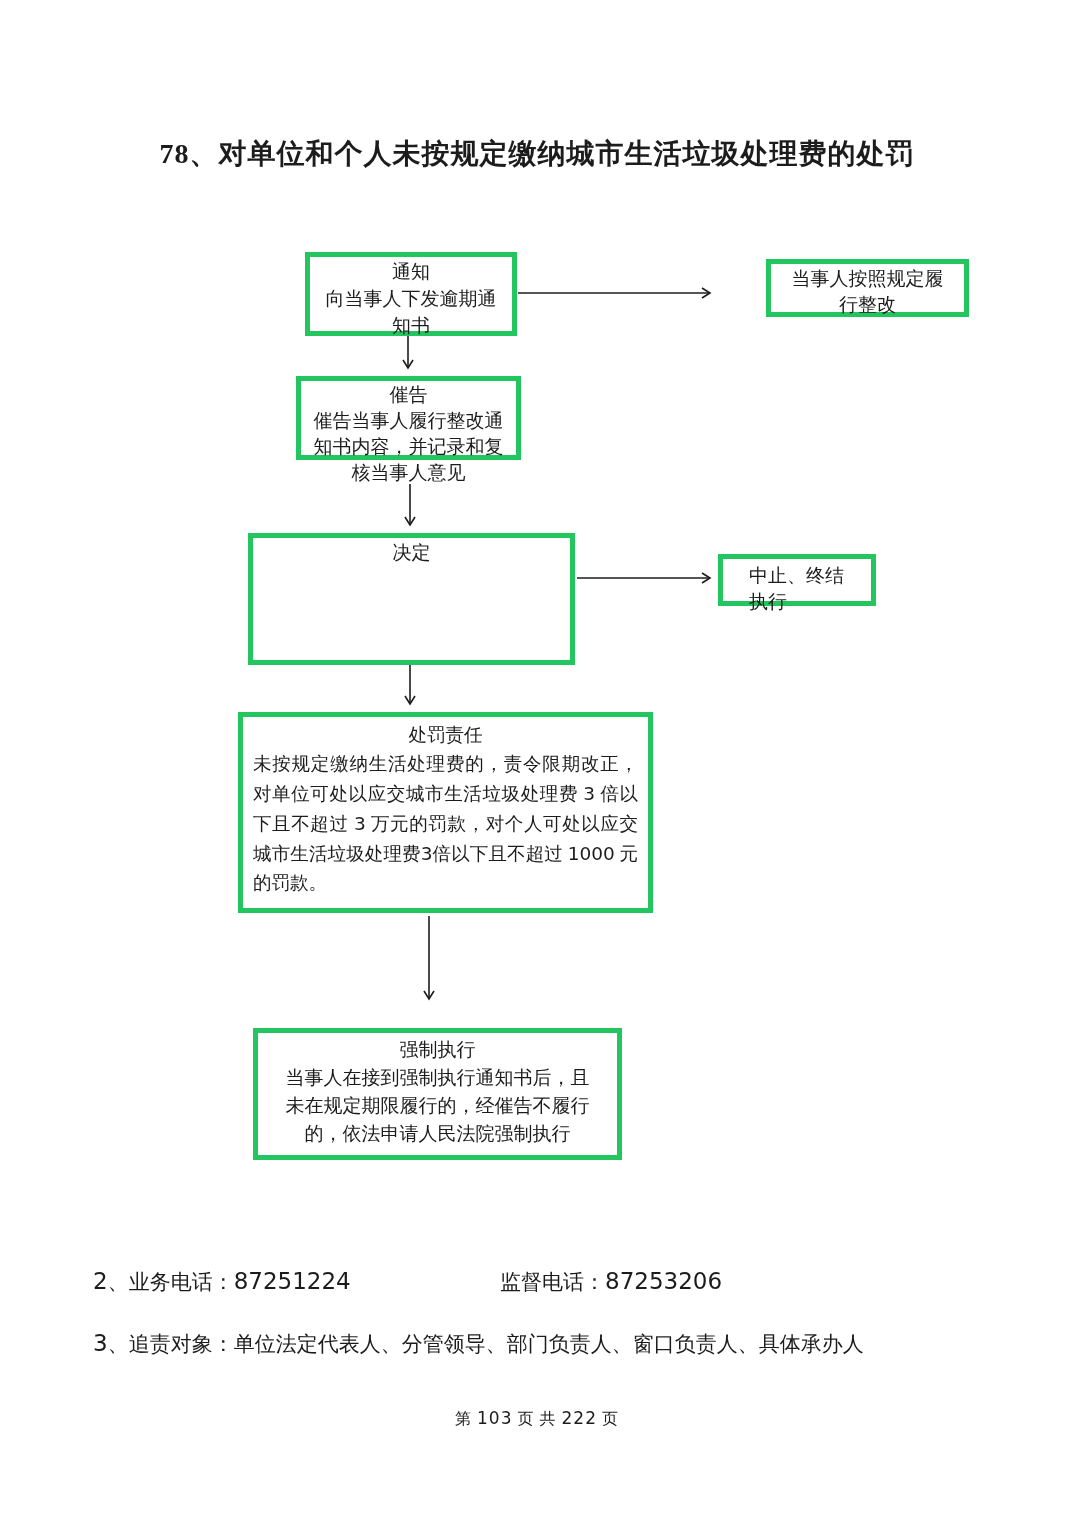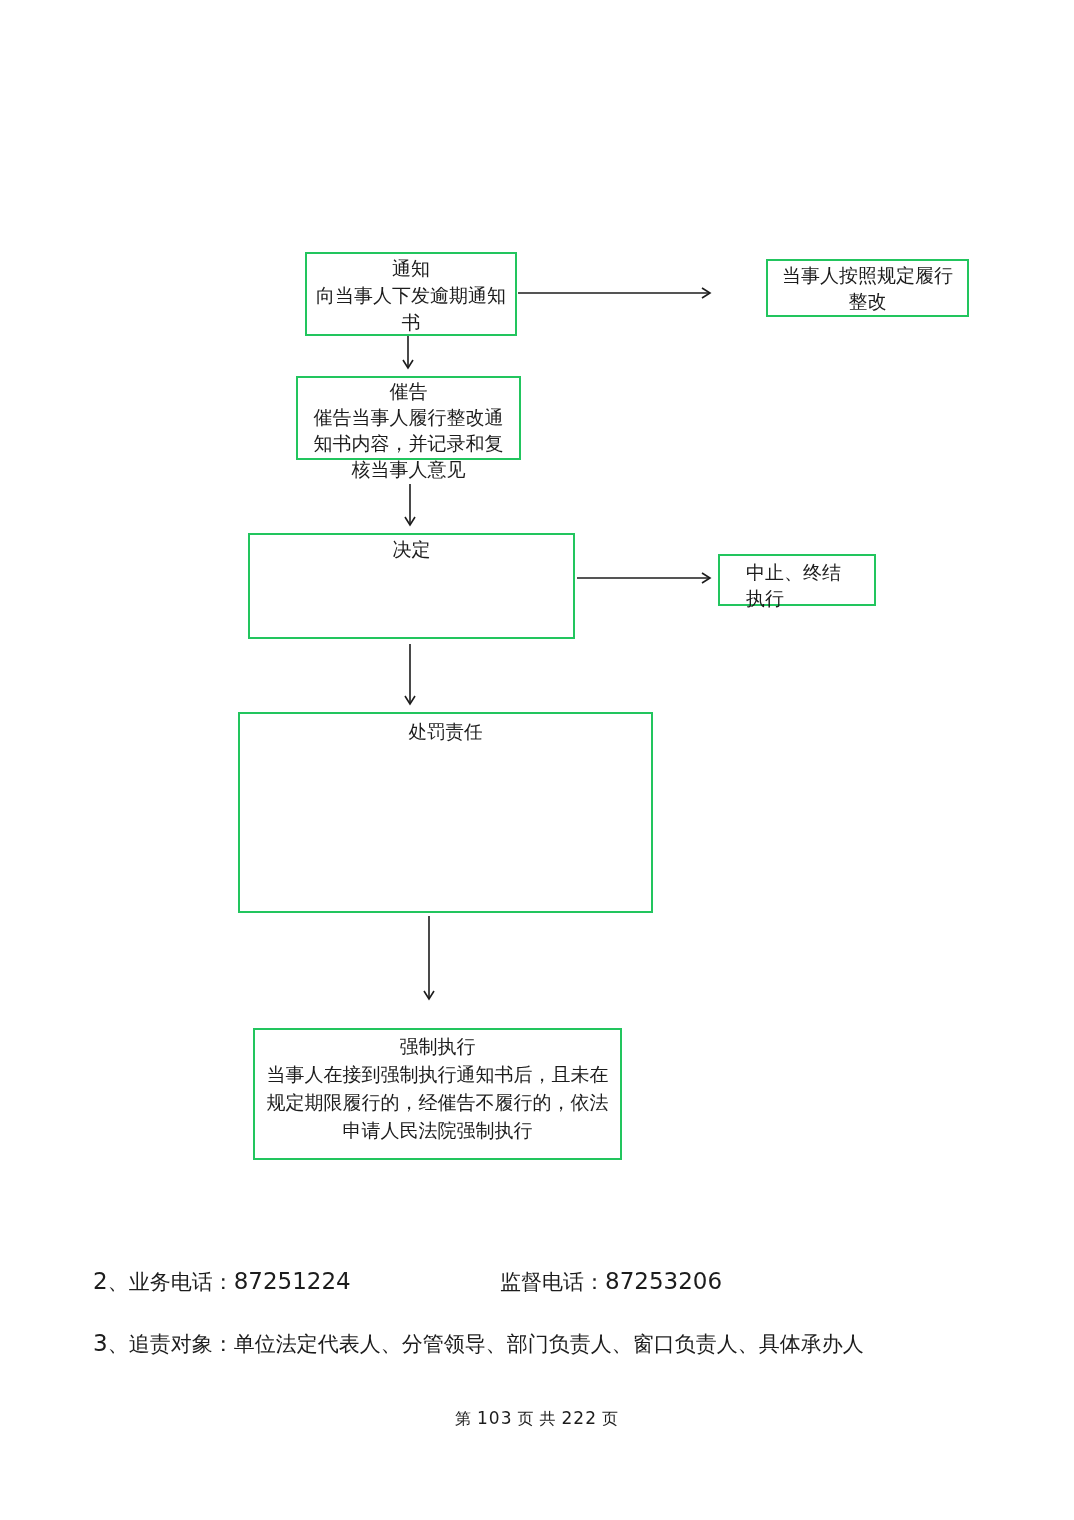--- a/index.html
+++ b/index.html
@@ -22,21 +22,21 @@
     font-size: 28px;
     font-weight: bold;
     letter-spacing: 1px;
     line-height: 36px;
     margin: 0;
   }
   .arrows-svg { position: absolute; left: 0; top: 0; pointer-events: none; }
   .fbox {
     position: absolute;
     box-sizing: border-box;
-    border: 2px solid #22c55e;
+    border: 5px solid #22c55e;
     background: #ffffff;
     font-size: 19px;
     line-height: 27px;
   }
   .box-title { text-align: center; }
   .t-center { text-align: center; }
   .t-left { text-align: left; }
   .t-justify { text-align: justify; text-justify: inter-ideograph; }
   .lh26 { line-height: 26px; }
   .lh27 { line-height: 27px; }
@@ -60,20 +60,21 @@
     line-height: 24px;
     letter-spacing: 1px;
   }
   .page-footer .num { font-size: 17px; }
 </style>
 </head>
 <body>
 
 <div class="page">
 
+  <h1 class="doc-title">78、对单位和个人未按规定缴纳城市生活垃圾处理费的处罚</h1>
 
   <svg class="arrows-svg" width="1074" height="1520" viewBox="0 0 1074 1520">
     <defs>
       <marker id="arrowhead" markerWidth="14" markerHeight="14" refX="11" refY="7" orient="auto" markerUnits="userSpaceOnUse">
         <path d="M3,2 L11,7 L3,12" fill="none" stroke="#1c1c1c" stroke-width="1.6"></path>
       </marker>
     </defs>
     <g stroke="#1c1c1c" stroke-width="1.6">
       <line x1="518" y1="293" x2="710" y2="293" marker-end="url(#arrowhead)"></line>
       <line x1="408" y1="336" x2="408" y2="368" marker-end="url(#arrowhead)"></line>
@@ -91,33 +92,34 @@
 
   <div class="fbox lh26 t-center" style="left:722px; top:259px; width:203px; height:58px; padding:2px 14px;margin-left:44px;">
     <div>当事人按照规定履行整改</div>
   </div>
 
   <div class="fbox lh26" style="left:296px; top:376px; width:225px; height:84px; padding:1px 8px;">
     <div class="box-title">催告</div>
     <div class="t-center">催告当事人履行整改通知书内容，并记录和复核当事人意见</div>
   </div>
 
-  <div class="fbox lh27" style="left:248px; top:533px; width:327px; height:106px; padding:1px 9px;">
+  <div class="fbox lh27" style="left:248px; top:533px; width:327px; height:132px; padding:1px 9px;">
     <div class="box-title">决定</div>
   </div>
 
   <div class="fbox lh26 t-left" style="left:718px; top:554px; width:158px; height:52px; padding:4px 26px;">
     <div>中止、终结执行</div>
   </div>
 
   <div class="fbox lh29" style="left:238px; top:712px; width:415px; height:201px; padding:4px 10px; font-size:18.5px;">
     <div class="box-title">处罚责任</div>
+    <div class="t-justify">未按规定缴纳生活处理费的，责令限期改正，对单位可处以应交城市生活垃圾处理费 <span class="num">3</span> 倍以下且不超过 <span class="num">3</span> 万元的罚款，对个人可处以应交城市生活垃圾处理费<span class="num">3</span>倍以下且不超过 <span class="num">1000</span> 元的罚款。</div>
   </div>
 
-  <div class="fbox lh28" style="left:253px; top:1028px; width:369px; height:132px; padding:3px 10px;">
+  <div class="fbox lh28" style="left:253px; top:1028px; width:369px; height:132px; padding:3px 20px;">
     <div class="box-title">强制执行</div>
     <div class="t-center">当事人在接到强制执行通知书后，且未在规定期限履行的，经催告不履行的，依法申请人民法院强制执行</div>
   </div>
 
 
   <div class="info-line" style="left:93px; top:1268px;"><span class="num">2</span>、业务电话：<span class="num">87251224</span></div>
 
   <div class="info-line" style="left:500px; top:1268px;">监督电话：<span class="num">87253206</span></div>
 
   <div class="info-line" style="left:93px; top:1330px;"><span class="num">3</span>、追责对象：单位法定代表人、分管领导、部门负责人、窗口负责人、具体承办人</div>

